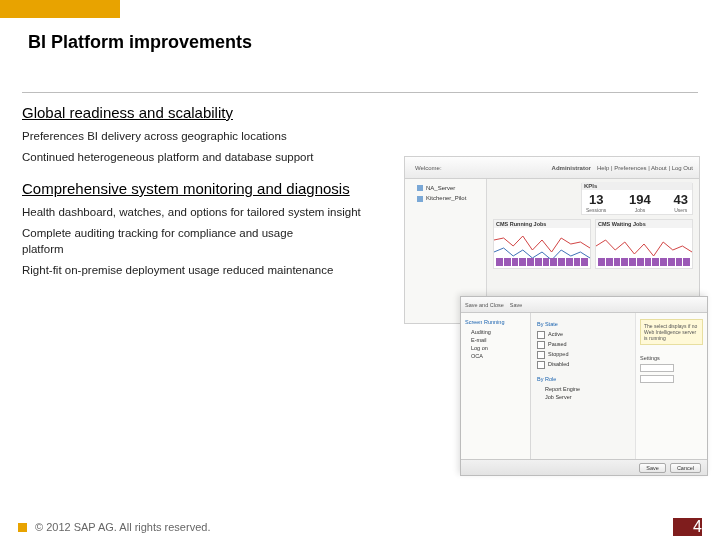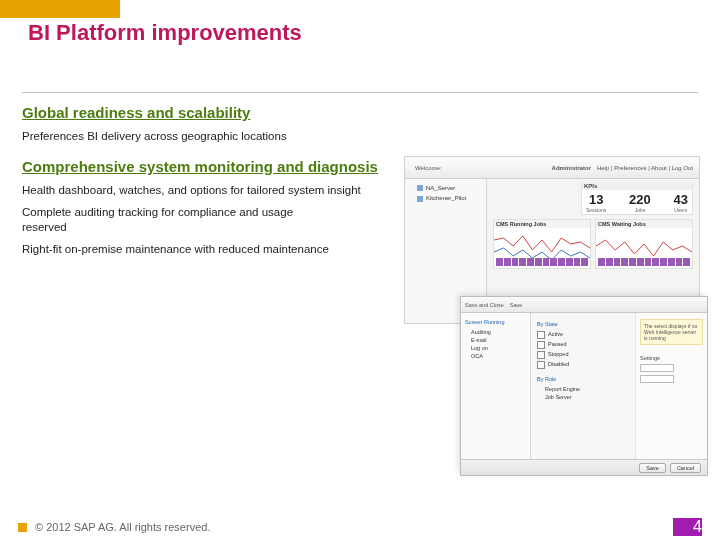--- a/index.html
+++ b/index.html
@@ -13,44 +13,44 @@
   }
   .gold-bar {
     position: absolute;
     top: 0; left: 0;
     width: 120px;
     height: 18px;
     background: #e8a300;
   }
   .slide-title {
     position: absolute;
-    top: 20px;
+    top: 32px;
     left: 28px;
-    font-size: 22px;
+    font-size: 18px;
     font-weight: bold;
-    color: #be185d;
+    color: #000000;
   }
   .hr {
     position: absolute;
     top: 92px;
     left: 22px;
     right: 22px;
     height: 1px;
     background: #bdbdbd;
   }
   .content {
     position: absolute;
     top: 104px;
     left: 22px;
     width: 380px;
   }
   .section-heading {
     font-size: 15px;
-    font-weight: bold;
-    color: #4d7c0f;
+    font-weight: normal;
+    color: #000000;
     text-decoration: underline;
     margin-top: 14px;
     margin-bottom: 6px;
     line-height: 1.25;
   }
   .section-heading.first { margin-top: 0; }
   .bullet {
     font-size: 11.5px;
     color: #222;
     line-height: 1.35;
@@ -263,47 +263,48 @@
     background: #e8a300;
     margin-right: 8px;
   }
   .copyright {
     font-size: 11px;
     color: #666;
   }
   .pagenum {
     margin-left: auto;
     width: 28px; height: 18px;
-    background: #a21caf;
+    background: #7f1d1d;
     color: #fff;
     font-size: 16px;
     display: flex;
     align-items: center;
     justify-content: center;
     padding-left: 29px;
   }
 </style>
 </head>
 <body>
 
 <div class="gold-bar"></div>
 
 <div class="slide-title">BI Platform improvements</div>
 
 <div class="hr"></div>
 
 <div class="content">
   <div class="section-heading first">Global readiness and scalability</div>
   <div class="bullet">Preferences BI delivery across geographic locations</div>
+  <div class="bullet">Continued heterogeneous platform and database support</div>
 
   <div class="section-heading">Comprehensive system monitoring and diagnosis</div>
   <div class="bullet">Health dashboard, watches, and options for tailored system insight</div>
-  <div class="bullet" style="max-width:280px">Complete auditing tracking for compliance and usage reserved</div>
-
-  <div class="bullet">Right-fit on-premise maintenance with reduced maintenance</div>
+  <div class="bullet" style="max-width:280px">Complete auditing tracking for compliance and usage platform</div>
+
+  <div class="bullet">Right-fit on-premise deployment usage reduced maintenance</div>
 </div>
 
 <div class="figure-area">
 
   <div class="fig1">
     <div class="fig1-header">
       <span class="welcome">Welcome:</span>
       <b>Administrator</b>
       <span style="margin-left:6px">Help | Preferences | About | Log Out</span>
     </div>
@@ -314,21 +315,21 @@
       </div>
       <div class="fig1-main">
         <div class="kpi-box">
           <div class="kpi-title">KPIs</div>
           <div class="kpi-row">
             <div class="kpi-cell">
                 <span class="kpi-num">13</span>
                 <span class="kpi-lab">Sessions</span>
               </div>
             <div class="kpi-cell">
-                <span class="kpi-num">220</span>
+                <span class="kpi-num">194</span>
                 <span class="kpi-lab">Jobs</span>
               </div>
             <div class="kpi-cell">
                 <span class="kpi-num">43</span>
                 <span class="kpi-lab">Users</span>
               </div>
           </div>
         </div>
         <div class="chart-pair">
           <div class="mini-chart">

